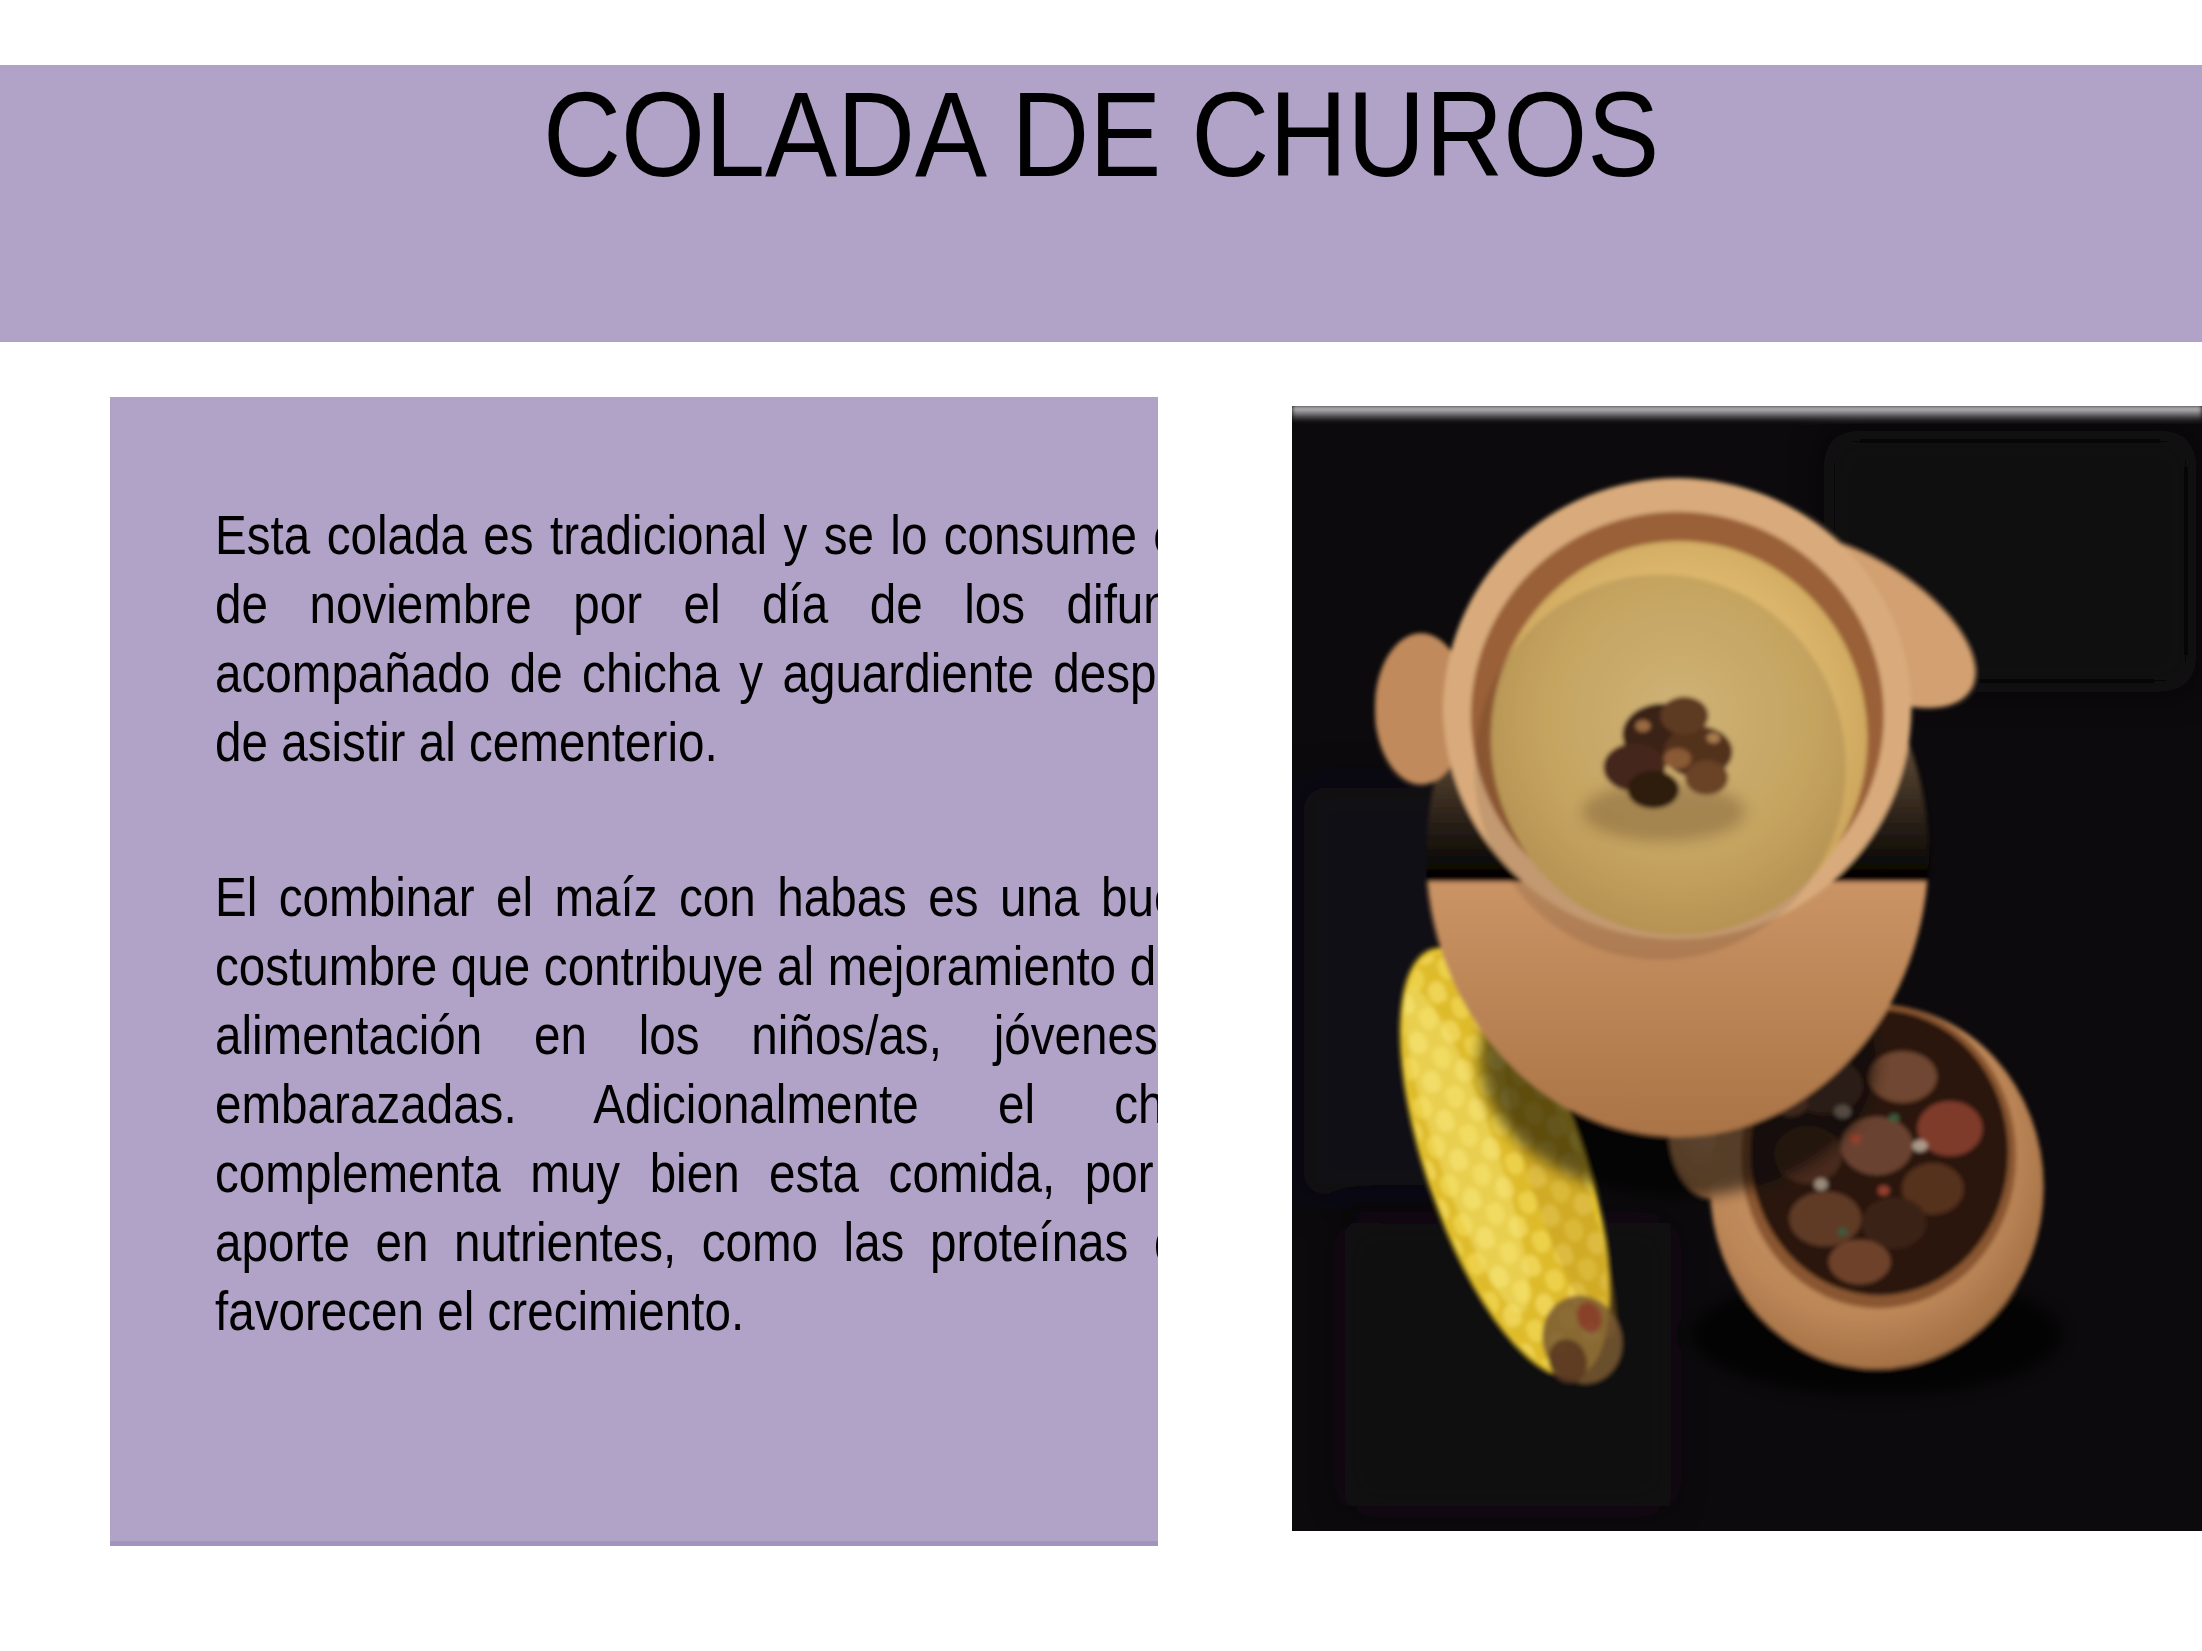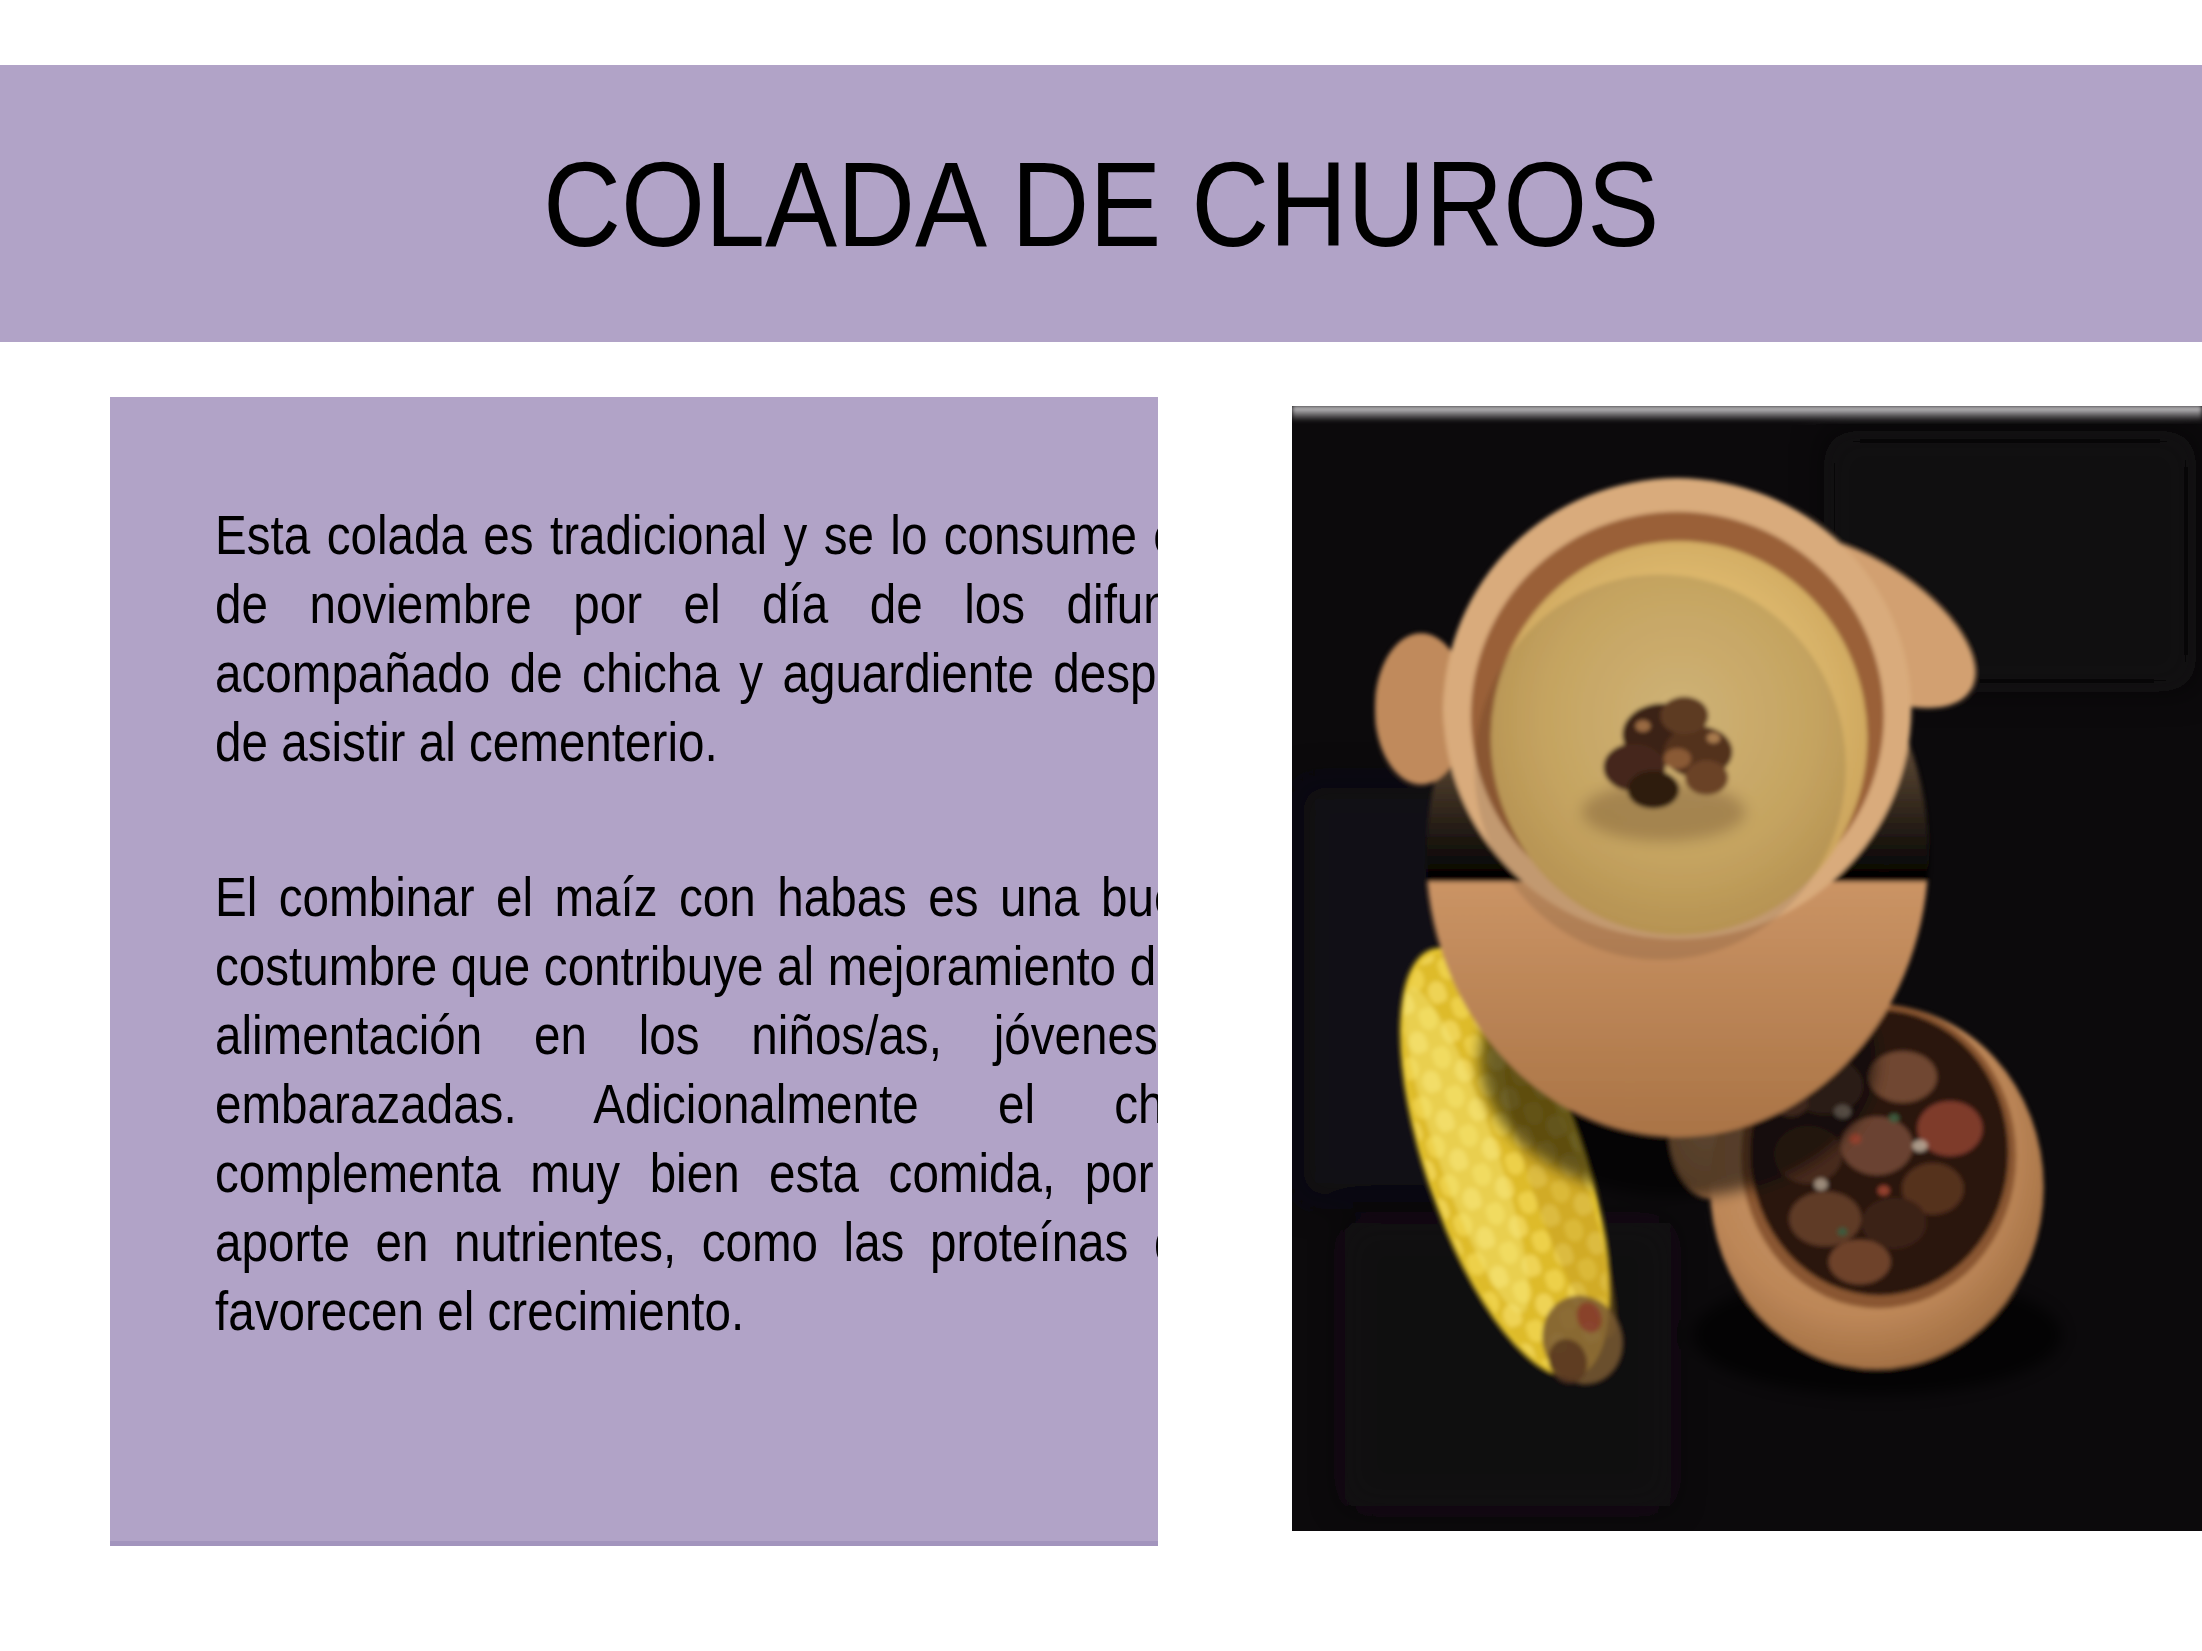--- a/index.html
+++ b/index.html
@@ -13,21 +13,20 @@
     overflow: hidden;
   }
 
   
   .banner {
     position: absolute;
     left: 0; top: 65px;
     width: 2203px; height: 277px;
     background: var(--banner, #b1a3c7);
     display: flex;
-    align-items: center;
     justify-content: center;
   }
   .banner h1 {
     margin: 0;
     font-size: 120px;
     font-weight: 400;
     color: var(--text, #000000);
     letter-spacing: 0px;
     transform: scaleX(0.90);
     transform-origin: center center;

